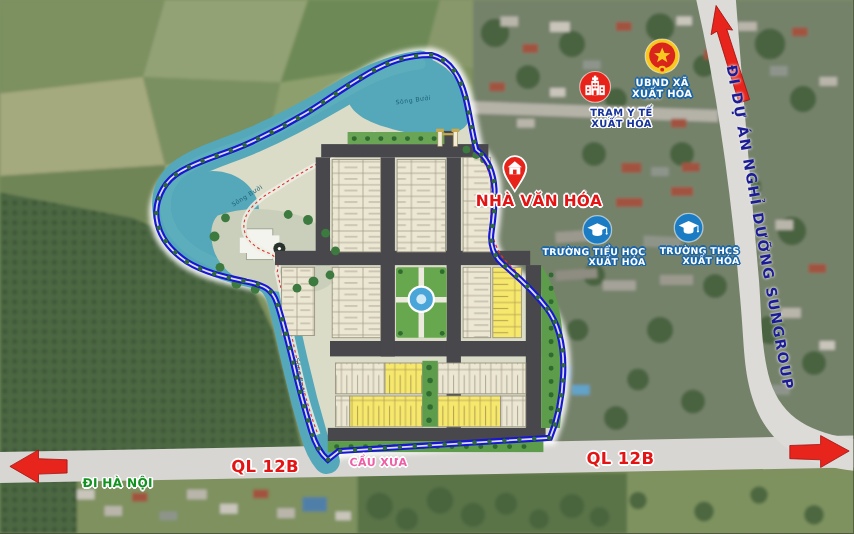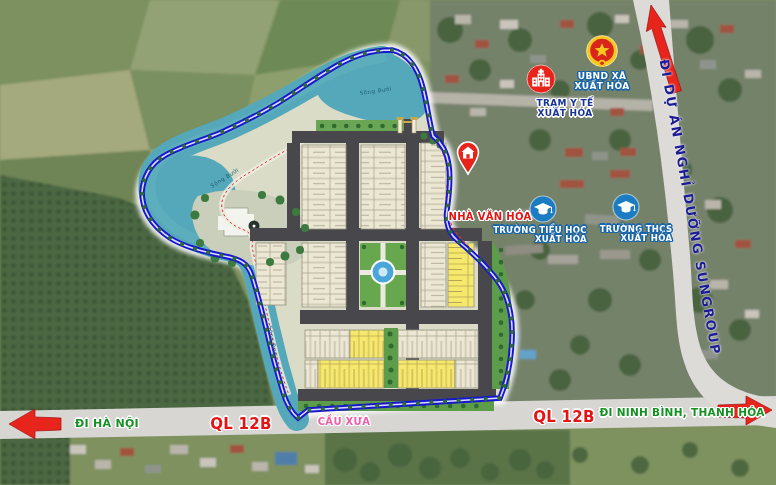--- a/index.html
+++ b/index.html
@@ -11,21 +11,21 @@
   .o-white{text-shadow:-1px -1px 0 #fff,1px -1px 0 #fff,-1px 1px 0 #fff,1px 1px 0 #fff,
            0 -1.5px 0 #fff,0 1.5px 0 #fff,-1.5px 0 0 #fff,1.5px 0 0 #fff;padding-left:44px;}
   .o-blue{text-shadow:-1px -1px 0 #1966ab,1px -1px 0 #1966ab,-1px 1px 0 #1966ab,1px 1px 0 #1966ab,
           0 -1.5px 0 #1966ab,0 1.5px 0 #1966ab,-1.5px 0 0 #1966ab,1.5px 0 0 #1966ab;}
   .green{color:#149221;font-size:11px;}
   .red{color:#e41414;font-size:15px;}
   .pink{color:#ef5fa7;font-size:10px;}
   .navy-lbl{color:#16339b;font-size:9px;}
   .white-lbl{color:#fff;font-size:9px;text-align:center;}
   .school-lbl{color:#fff;font-size:8.5px;text-align:right;}
-  .redlbl{color:#e41414;font-size:10px;margin-top:32px;}
+  .redlbl{color:#e41414;font-size:14px;}
   .poi{position:absolute;transform:translate(-50%,-50%);}
   .sungroup{position:absolute;left:664px;top:52px;transform:rotate(80deg);transform-origin:left center;
             color:#1c1c96;font-weight:bold;font-size:13px;letter-spacing:1.6px;white-space:nowrap;
             text-shadow:0 0 3px rgba(240,240,240,.9),0 0 2px rgba(255,255,255,.8);}
 </style>
 </head>
 <body>
 
 <div class="stage">
 
@@ -406,20 +406,19 @@
     <path d="M9.5,13.5 v3.6 a4.5,2.4 0 0 0 9,0 v-3.6 Z" fill="#fff"></path>
     <line x1="22.5" y1="12" x2="22.5" y2="16.5" stroke="#fff" stroke-width="1"></line>
     <circle cx="22.5" cy="17.3" r="1" fill="#fff"></circle>
   </svg>
 </div>
 <div class="lbl school-lbl o-blue" style="left:636px;top:234px">
   <div>TRƯỜNG THCS</div>
       <div>XUẤT HÓA</div>
 </div>
 
-<div class="lbl green o-white" style="left:85px;top:424px">ĐI HÀ NỘI</div>
+<div class="lbl green o-white" style="left:85px;top:440px">ĐI HÀ NỘI</div>
 <div class="lbl red o-white" style="left:219px;top:424px">QL 12B</div>
 <div class="lbl pink o-white" style="left:322px;top:421px">CẦU XƯA</div>
 <div class="lbl red o-white" style="left:542px;top:417px">QL 12B</div>
-<div class="lbl green o-white" style="left:660px;top:413px;font-size:10.5px">ĐI NINH BÌNH, THANH HÓA</div>
 <div class="sungroup">ĐI DỰ ÁN NGHỈ DƯỠNG SUNGROUP</div>
 
 </div>
 
 </body></html>

